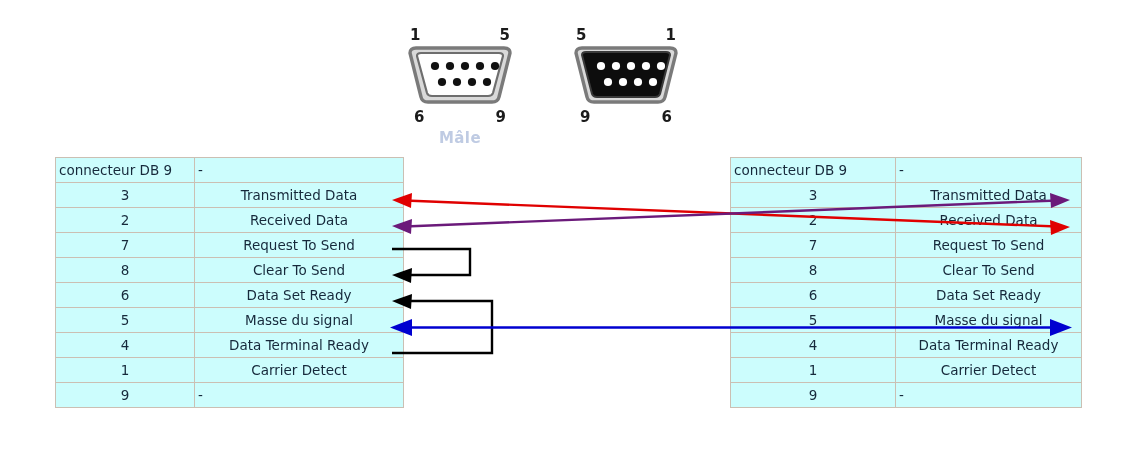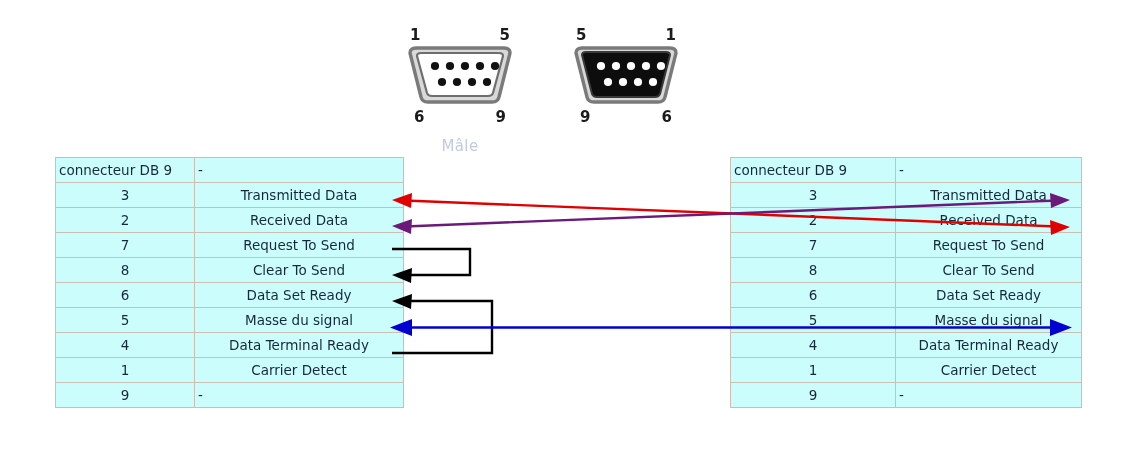--- a/index.html
+++ b/index.html
@@ -22,21 +22,21 @@
     display:flex;justify-content:space-between;
     font-size:15px;font-weight:600;color:#1b1b1b;
     font-family:"DejaVu Sans","Liberation Sans",sans-serif;
     line-height:1;
   }
   .pin-row-top{padding:0 10px 2px 10px;}
   .pin-row-bot{padding:3px 14px 0 14px;}
 
   .shell-svg{display:block;margin:0 auto;}
   .conn-caption{
-    margin-top:12px;font-size:15px;font-weight:normal;
+    margin-top:4px;font-size:15px;font-weight:bold;
     color:#bfcbe3;letter-spacing:.4px;
   }
 
   
   .pin-table{
     position:absolute;
     border-collapse:collapse;
     border:1px solid #cbbfb3;
     background:#84cc16;
     table-layout:fixed;

